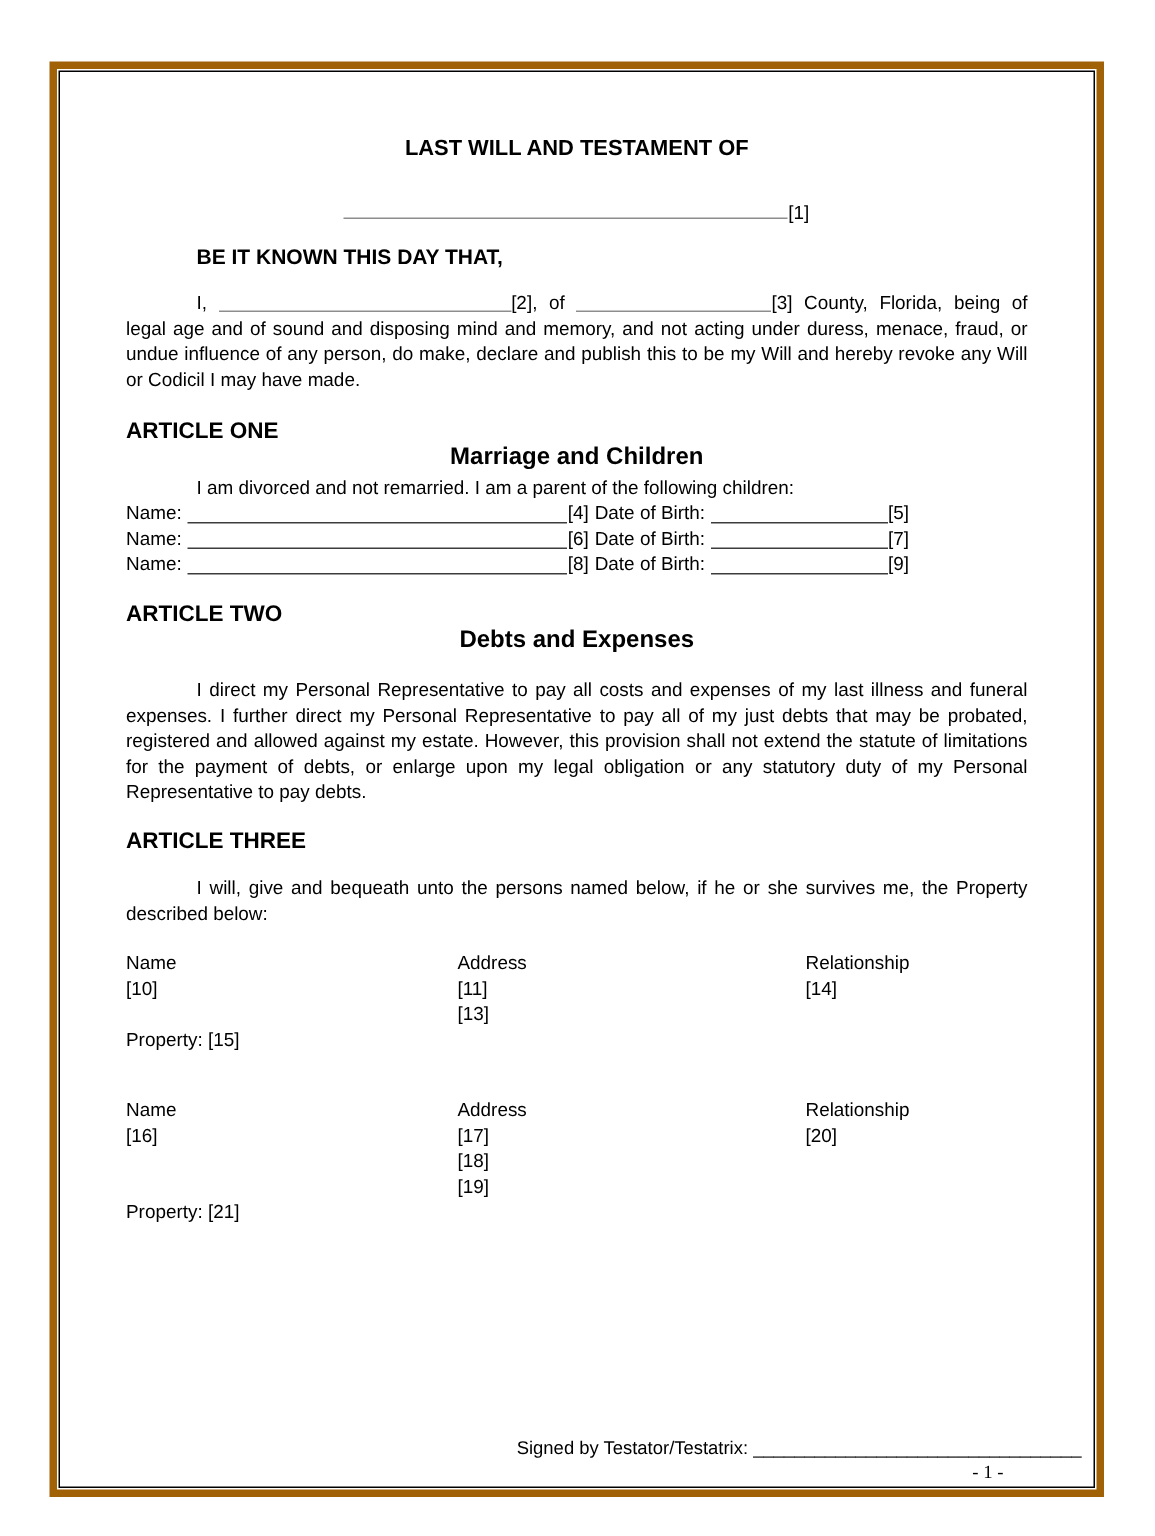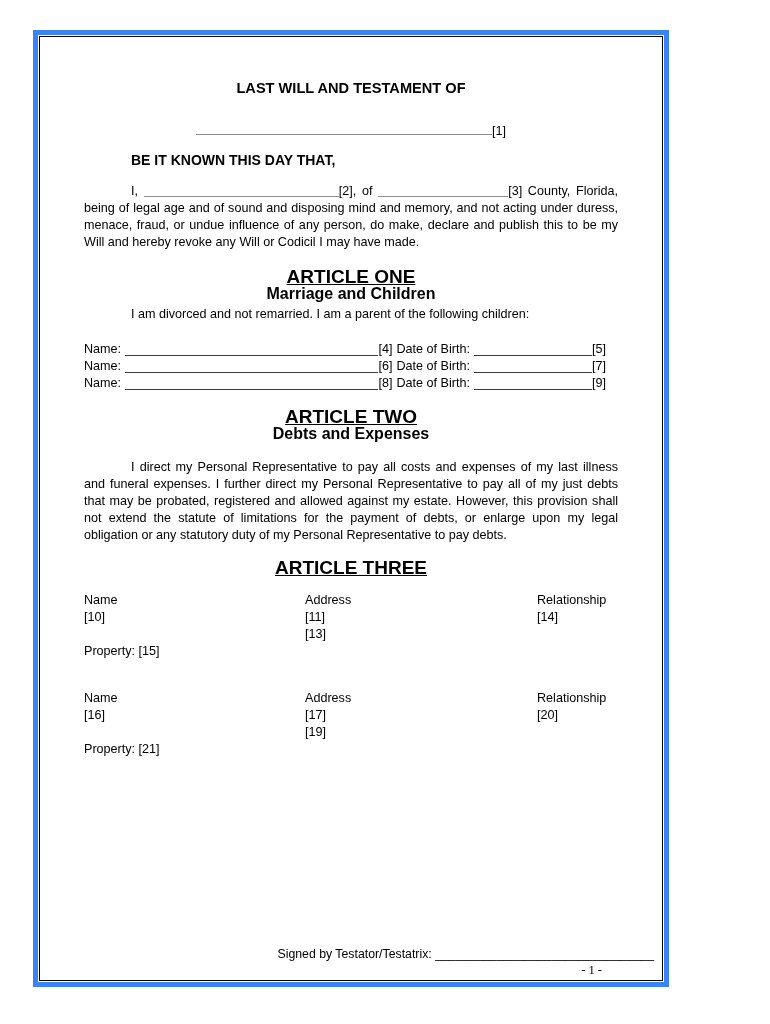--- a/index.html
+++ b/index.html
@@ -7,23 +7,23 @@
     margin: 0; padding: 0;
     width: 770px; height: 1024px;
     background: #fff;
     font-family: "Liberation Sans", sans-serif;
     color: #000;
   }
   .page { position: relative; width: 770px; height: 1024px; background: #fff; overflow: hidden; }
 
   
   .frame-outer {
-    position: absolute; left: 33px; top: 30px;
-    width: 636px; height: 957px;
-    border: 5px solid #3b82f6;
+    position: absolute; left: 33px; top: 41px;
+    width: 703px; height: 957px;
+    border: 5px solid #a16207;
   }
   .frame-inner {
     position: absolute; left: 1px; top: 1px; right: 1px; bottom: 1px;
     border: 1px solid #000;
   }
 
   .content {
     position: absolute; left: 0; right: 0; top: 0; bottom: 24px;
     padding: 42px 44px 0 44px;
     font-size: 12.6px; line-height: 17px;
@@ -46,24 +46,24 @@
     font-weight: bold; font-size: 14px;
     margin: 12px 0 0 47px;
   }
 
   .para {
     margin: 14px 0 0 0;
     text-align: justify;
     text-indent: 47px;
   }
 
-  .article-head { text-align: center; font-weight: bold; font-size: 19px; margin-top: 17px; text-decoration: underline; }
+  .article-head { text-align: left; font-weight: bold; font-size: 15px; margin-top: 17px; }
   .article-sub  { text-align: center; font-weight: bold; font-size: 16px; }
 
-  .child-rows { margin-top: 18px; width: 522px; }
+  .child-rows { width: 522px; }
   .child-row { display: flex; align-items: baseline; white-space: nowrap; }
   .child-row .grow { flex: 1 1 auto; border-bottom: 1px solid #3c3c3c; height: 14px; align-self: flex-end; margin-bottom: 2px; }
   .child-row .dob-blank { width: 118px; border-bottom: 1px solid #3c3c3c; height: 14px; align-self: flex-end; margin-bottom: 2px; }
   .child-row .lbl { margin-right: 4px; }
   .child-row .ref-mid { margin-right: 4px; }
 
   .bequest { display: grid; grid-template-columns: 221px 232px 1fr; margin-top: 16px; }
   .bequest .col-head { font-size: 12.6px; }
   .property-line { margin-top: 0; }
 
@@ -132,20 +132,21 @@
           </div>
         </div>
 
         <div class="article-head" style="margin-top:16px;">ARTICLE TWO</div>
         <div class="article-sub">Debts and Expenses</div>
 
         <p class="para" style="margin-top:17px;">I direct my Personal Representative to pay all costs and expenses of my last illness and funeral expenses.  I further direct my Personal Representative to pay all of my just debts that may be probated, registered and allowed against my estate.  However, this provision shall not extend the statute of limitations for the payment of debts, or enlarge upon my legal obligation or any statutory duty of my Personal Representative to pay debts.</p>
 
         <div class="article-head" style="margin-top:15px;">ARTICLE THREE</div>
 
+        <p class="para" style="margin-top:15px;">I will, give and bequeath unto the persons named below, if he or she survives me, the Property described below:</p>
 
         <div class="bequest">
           <div>
             <div class="col-head">Name</div>
             <div>[10]</div>
           </div>
           <div>
             <div class="col-head">Address</div>
             <div>[11]</div>
             <div>[13]</div>
@@ -161,20 +162,21 @@
         </div>
 
         <div class="bequest" style="margin-top:30px;">
           <div>
             <div class="col-head">Name</div>
             <div>[16]</div>
           </div>
           <div>
             <div class="col-head">Address</div>
             <div>[17]</div>
+            <div>[18]</div>
             <div>[19]</div>
           </div>
           <div>
             <div class="col-head">Relationship</div>
             <div>[20]</div>
           </div>
         </div>
         <div class="property-line">
           <span>Property:</span>
           <span>[21]</span>

